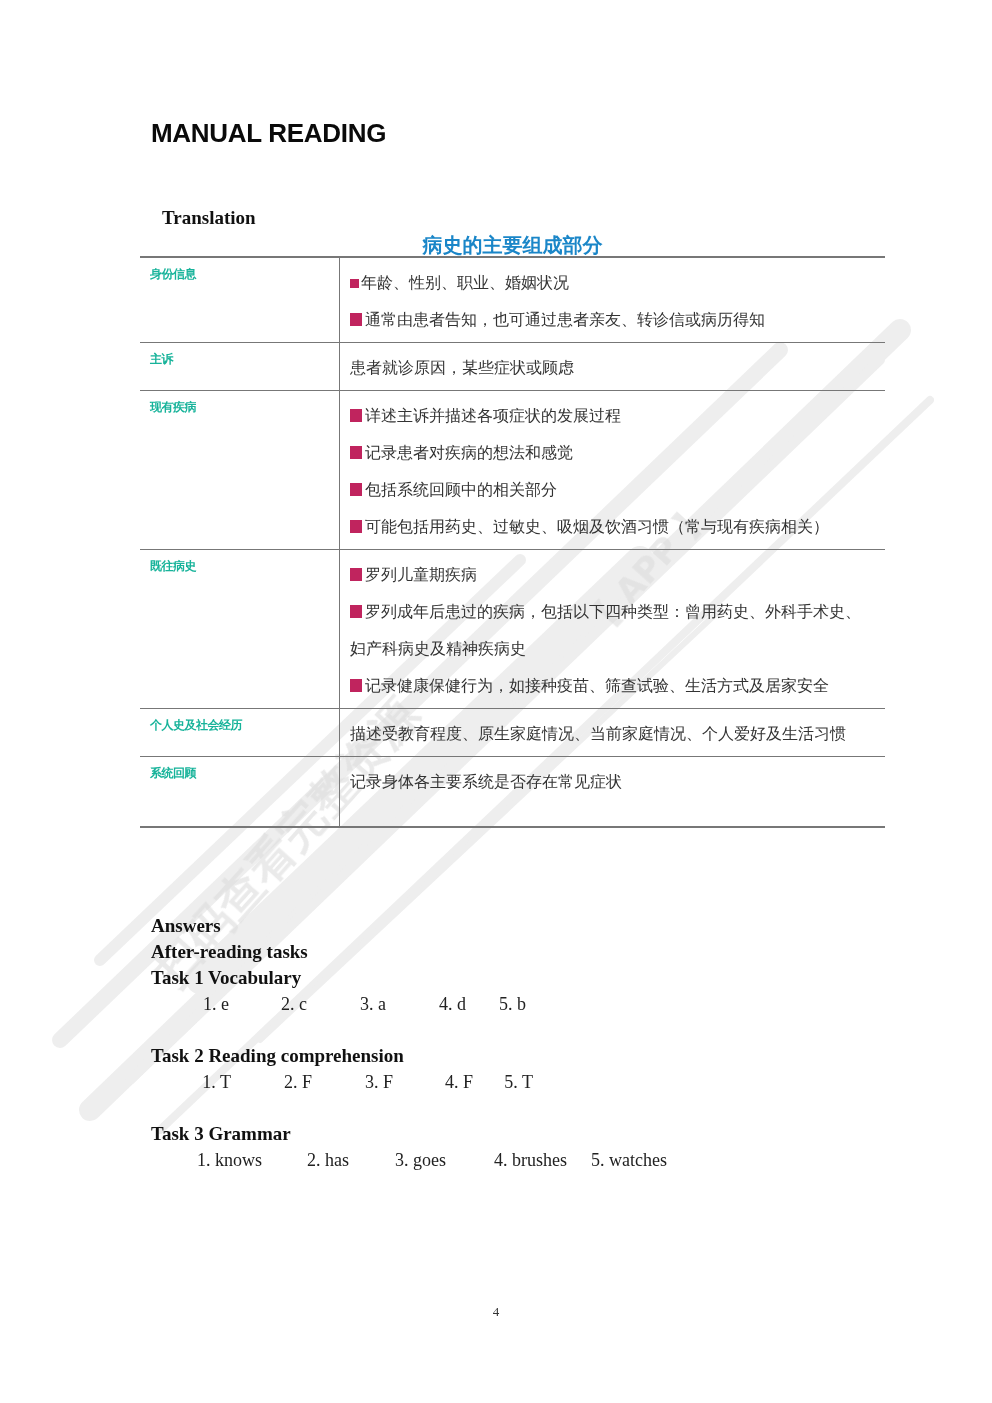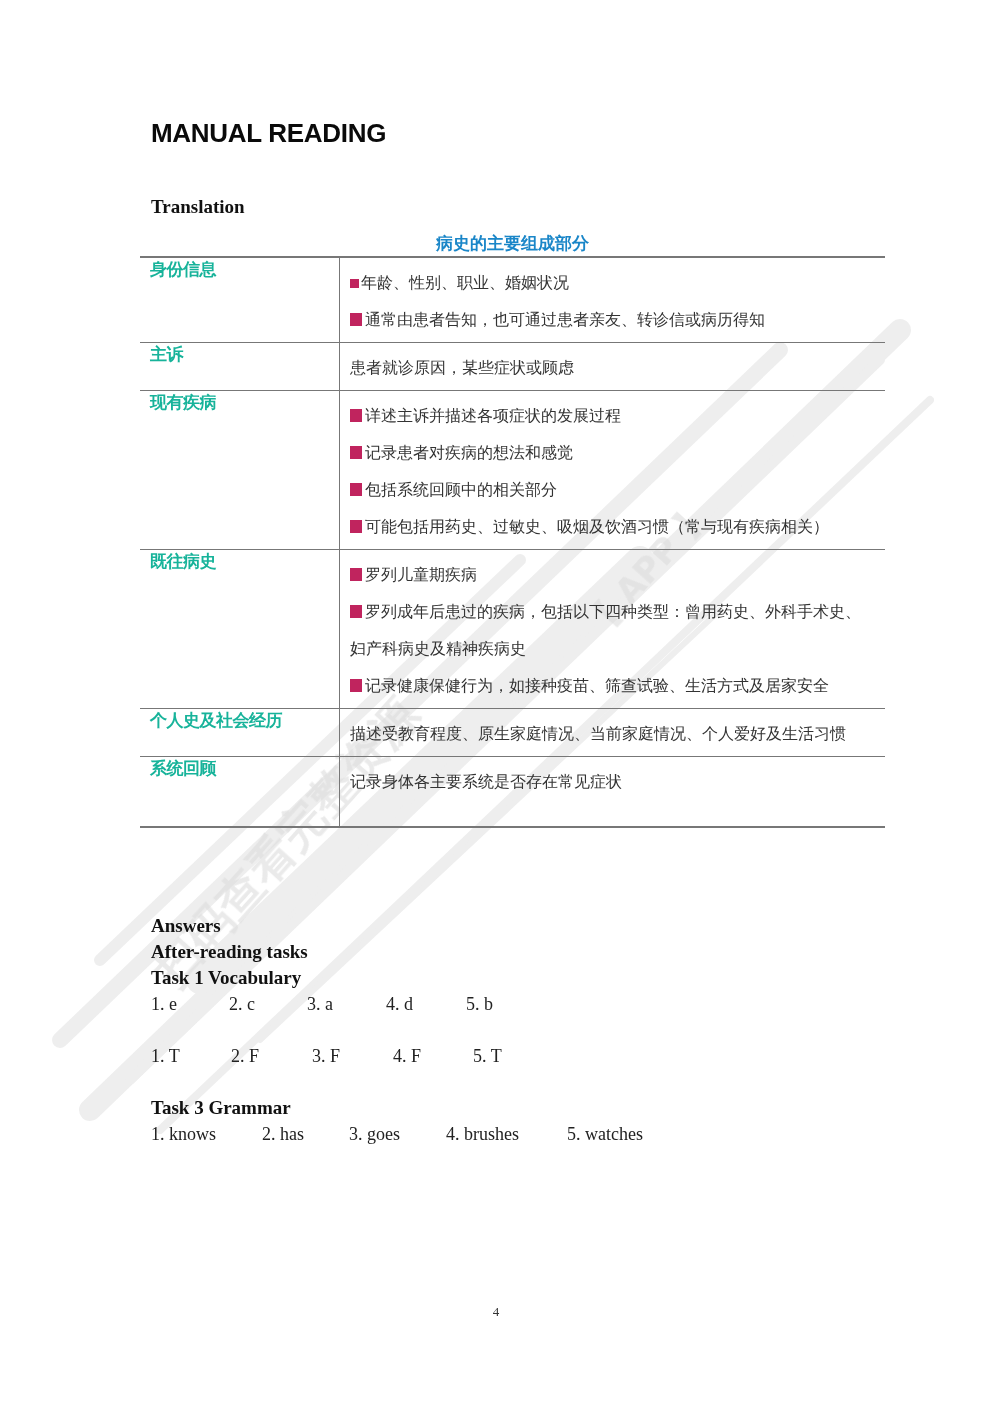--- a/index.html
+++ b/index.html
@@ -34,31 +34,31 @@
       letter-spacing: -0.3px;
       color: #0a0a0a;
       margin: 0;
     }
     .section-heading {
       position: absolute;
       left: 151px;
       top: 196px;
       font-weight: bold;
       font-size: 19px;
-      margin: 0;
+      margin: 11px;
     }
     .table-caption {
       position: absolute;
       left: 140px;
       width: 745px;
       top: 232px;
       text-align: center;
       font-family: Liberation Sans, sans-serif;
       font-weight: bold;
-      font-size: 17px;
+      font-size: 20px;
       color: var(--caption-color);
     }
     .history-table {
       position: absolute;
       left: 140px;
       top: 256px;
       width: 745px;
       border-collapse: collapse;
       border-top: 2px solid #777;
       border-bottom: 2px solid #777;
@@ -66,24 +66,24 @@
     .history-table td {
       vertical-align: top;
       padding: 0;
       border-bottom: 1px solid #777;
     }
     .history-table tr:last-child td { border-bottom: none; }
     .history-table td.label-cell {
       width: 189px;
       border-right: 1.5px solid #777;
       padding-left: 10px;
-      padding-top: 0;
+      padding-top: 8px;
       font-family: "DejaVu Sans", "Liberation Sans", sans-serif;
       font-weight: bold;
-      font-size: 17px;
+      font-size: 12px;
       color: var(--label-color);
       letter-spacing: -0.5px;
     }
     .history-table td.desc-cell {
       padding-left: 10px;
       padding-top: 6px;
       padding-bottom: 4px;
       font-family: "DejaVu Serif", "Liberation Serif", serif;
       font-size: 16px;
       color: #333;
@@ -104,21 +104,21 @@
 
     .answers {
       position: absolute;
       left: 151px;
       top: 913px;
       font-size: 19px;
       line-height: 26px;
     }
     .answers .hd { font-weight: bold; display: block; }
     .answer-row { display: flex; font-size: 18px; line-height: 26px; color: #222; }
-    .answer-row span { display: inline-block; }
+    .answer-row span { display: inline-block; text-align: right; }
     .gap { height: 26px; }
 
     .page-number {
       position: absolute;
       left: 0;
       width: 992px;
       top: 1304px;
       text-align: center;
       font-size: 13px;
       color: #333;
@@ -203,20 +203,21 @@
     <div id="tasks">
         <span class="hd">Task 1 Vocabulary</span>
         <div class="answer-row">
           <span style="width: 78px;">1. e</span>
           <span style="width: 78px;">2. c</span>
           <span style="width: 79px;">3. a</span>
           <span style="width: 80px;">4. d</span>
           <span style="width: 60px;">5. b</span>
         </div>
         <div class="gap"></div>
+        <span class="hd">Task 2 Reading comprehension</span>
         <div class="answer-row">
           <span style="width: 80px;">1. T</span>
           <span style="width: 81px;">2. F</span>
           <span style="width: 81px;">3. F</span>
           <span style="width: 80px;">4. F</span>
           <span style="width: 60px;">5. T</span>
         </div>
         <div class="gap"></div>
         <span class="hd">Task 3 Grammar</span>
         <div class="answer-row">

